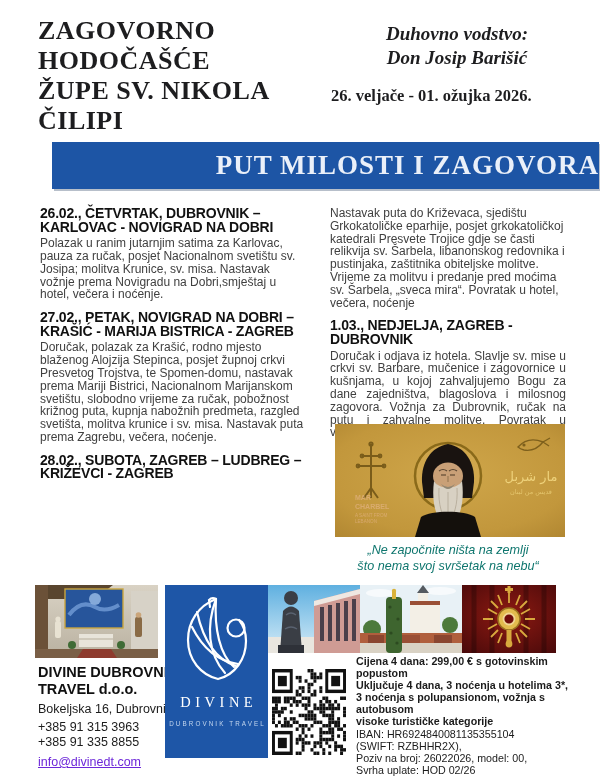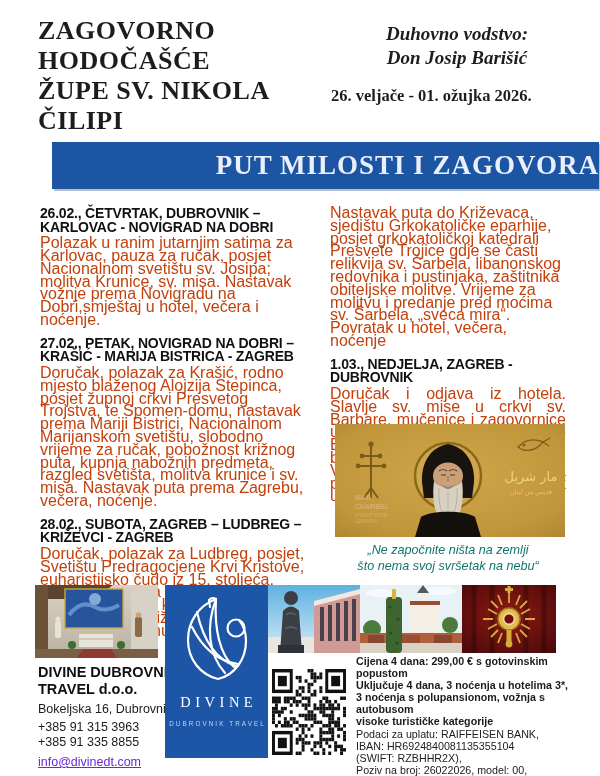--- a/index.html
+++ b/index.html
@@ -20,21 +20,21 @@
             background:#1d55a5; box-shadow:2px 2px 0 0 #b7bfca;
             display:flex; align-items:center; justify-content:flex-end; }
   .banner span { font-family:"Liberation Serif", serif; font-weight:700; font-size:27px;
                  letter-spacing:1px; color:#eaf0f9; }
 
   
   .col-left  { position:absolute; left:40px;  top:207px; width:266px; }
   .col-right { position:absolute; left:330px; top:207px; width:236px; }
   .it-head { font-weight:700; font-size:14px; line-height:13.6px; letter-spacing:-.2px;
              color:#111; margin:0 0 3px 0; }
-  .it-body { font-size:16px; line-height:12.8px; color:#c2410c; margin:0 0 10px 0; }
+  .it-body { font-size:12px; line-height:12.8px; color:#404040; margin:0 0 10px 0; }
   .just { text-align:justify; }
 
   
   .saint { position:absolute; left:335px; top:424px; width:230px; height:128px; overflow:hidden; }
   .caption { position:absolute; left:328px; top:543px; width:240px; text-align:center;
              font-style:italic; font-size:12.6px; line-height:15.5px; color:#0f766e; }
 
   
   .photo { position:absolute; overflow:hidden; }
   .ph-church   { left:35px;  top:585px; width:123px; height:73px; }
@@ -90,21 +90,20 @@
   <div class="banner">
     <span>PUT MILOSTI I ZAGOVORA</span>
   </div>
 
   <div class="col-left">
     <h3 class="it-head">26.02., ČETVRTAK, DUBROVNIK – KARLOVAC -  NOVIGRAD NA DOBRI</h3>
     <p class="it-body">Polazak u ranim jutarnjim satima za Karlovac, pauza za ručak, posjet Nacionalnom svetištu sv. Josipa; molitva Krunice, sv. misa. Nastavak vožnje prema Novigradu na Dobri,smještaj u hotel, večera i noćenje.</p>
     <h3 class="it-head">27.02., PETAK, NOVIGRAD NA DOBRI – KRAŠIĆ - MARIJA BISTRICA - ZAGREB</h3>
     <p class="it-body">Doručak, polazak za Krašić, rodno mjesto blaženog Alojzija Stepinca, posjet župnoj crkvi Presvetog Trojstva, te Spomen-domu, nastavak prema Mariji Bistrici, Nacionalnom Marijanskom svetištu, slobodno vrijeme za ručak, pobožnost križnog puta, kupnja nabožnih predmeta, razgled svetišta, molitva krunice i sv. misa. Nastavak puta prema Zagrebu, večera, noćenje.</p>
     <h3 class="it-head">28.02., SUBOTA, ZAGREB – LUDBREG – KRIŽEVCI - ZAGREB</h3>
-    <p class="it-body">Doručak,  polazak za Ludbreg, posjet, Svetištu Predragocjene Krvi Kristove, euharistijsko čudo iz 15. stoljeća, čašćenje relikvija Presvete krvi Kristove. Molitva krunice i sv. misa u Kapeli svetog Križa. Slobodno vrijeme za osobnu molitvu, ručak.</p>
   </div>
 
   <div class="col-right">
     <p class="it-body">Nastavak puta do Križevaca, sjedištu Grkokatoličke eparhije, posjet grkokatoličkoj katedrali Presvete Trojice gdje se časti relikvija sv. Šarbela, libanonskog redovnika i pustinjaka, zaštitnika obiteljske molitve. Vrijeme za molitvu i predanje pred moćima sv. Šarbela, „sveca mira“. Povratak u hotel, večera, noćenje</p>
     <h3 class="it-head">1.03., NEDJELJA, ZAGREB - DUBROVNIK</h3>
     <p class="it-body just">Doručak i odjava iz hotela. Slavlje sv. mise u crkvi sv. Barbare, mučenice i zagovornice u kušnjama, u kojoj zahvaljujemo Bogu za dane zajedništva, blagoslova i milosnog zagovora. Vožnja za Dubrovnik, ručak na putu i zahvalne molitve. Povratak u večernjim satima u Čilipe.</p>
   </div>
 
   <div class="saint">
     <svg width="230" height="113" viewBox="0 0 230 113">
@@ -517,20 +516,19 @@
         <rect x="3" y="57" width="15" height="15" fill="#fff"></rect>
         <rect x="6" y="60" width="9" height="9" fill="#111"></rect>
       </svg>
   </div>
 
   <div class="pricing">
     <div class="b">Cijena 4 dana: 299,00 € s gotovinskim popustom</div>
     <div class="b">Uključuje 4 dana, 3 noćenja u hotelima 3*,</div>
     <div class="b">3 noćenja s polupansionom, vožnja s autobusom</div>
     <div class="b">visoke turističke kategorije</div>
-    <div class="r">Podaci za uplatu: RAIFFEISEN BANK,</div>
     <div class="r">IBAN: HR6924840081135355104</div>
     <div class="r">(SWIFT: RZBHHR2X),</div>
     <div class="r">Poziv na broj: 26022026, model: 00,</div>
     <div class="r">Svrha uplate: HOD 02/26</div>
   </div>
 
 </div>
 
 </body></html>

